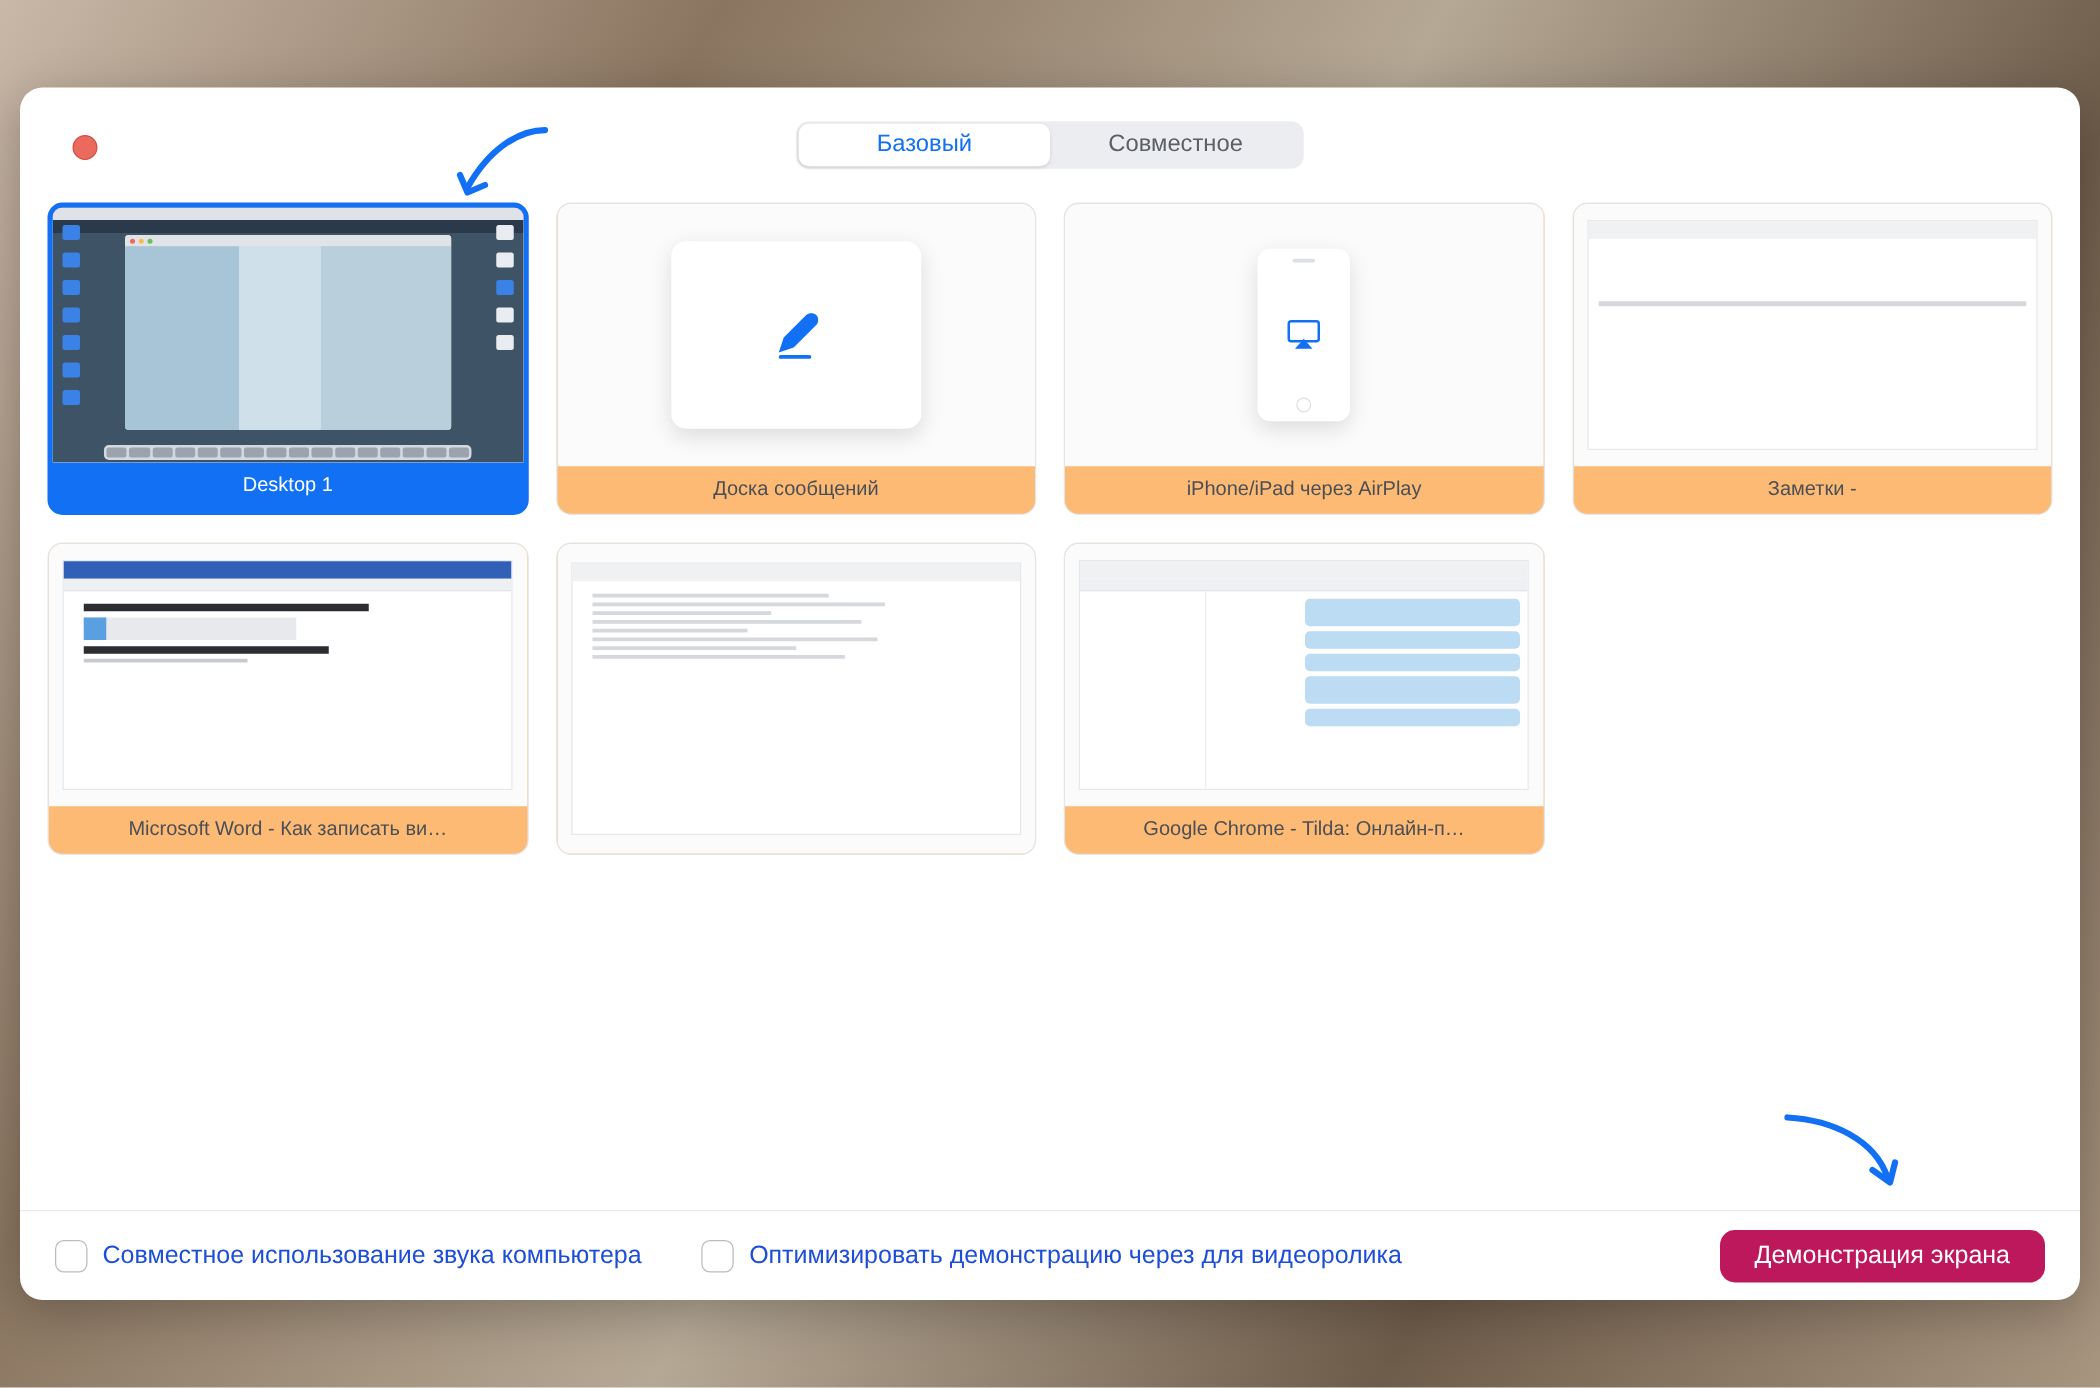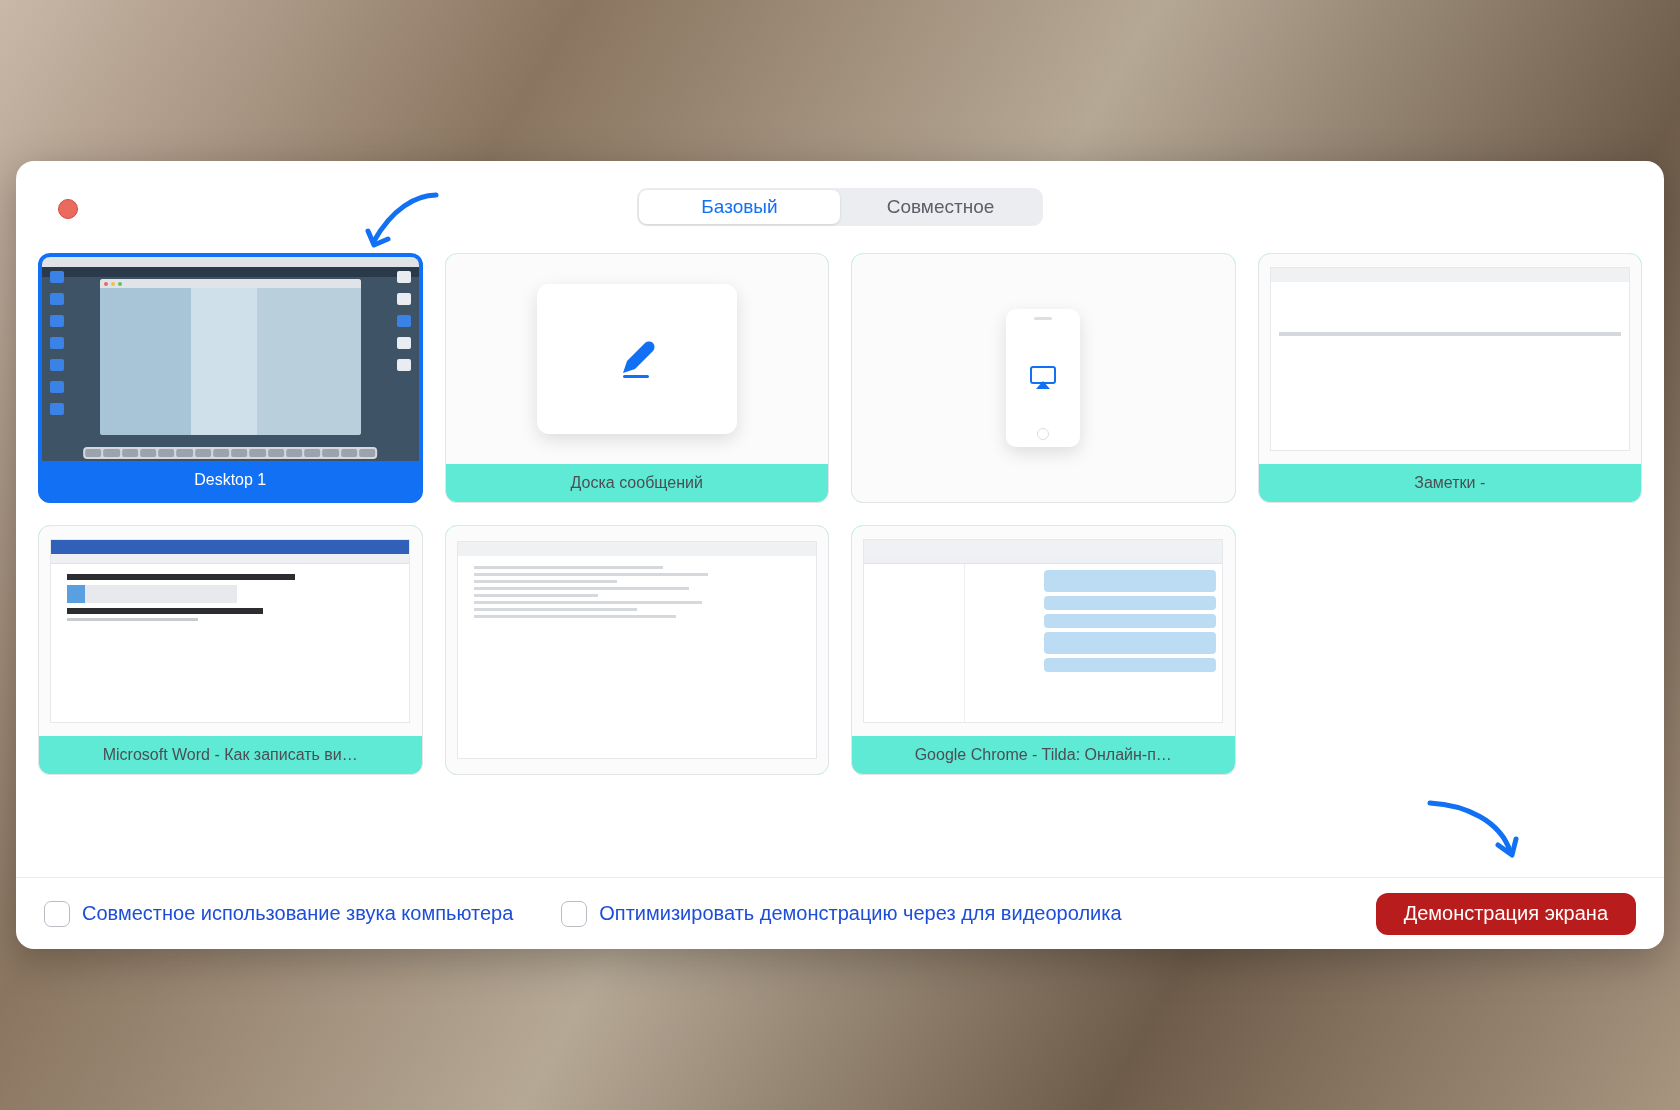--- a/index.html
+++ b/index.html
@@ -3,21 +3,21 @@
 <meta charset="utf-8">
 <style>
   * { box-sizing: border-box; margin: 0; padding: 0; }
   html, body { width: 1680px; height: 1110px; overflow: hidden; }
   body {
     font-family: -apple-system, "Helvetica Neue", Arial, sans-serif;
     background: linear-gradient(120deg, #c9b8a8 0%, #8a7560 25%, #b5a895 50%, #6e5c4a 75%, #a89580 100%);
     display: flex; align-items: center; justify-content: center;
   }
   .sheet {
-    width: 1648px; height: 788px;
+    width: 1648px; height: 970px;
     background: #ffffff;
     border-radius: 18px;
     position: relative;
     box-shadow: 0 10px 40px rgba(0,0,0,.25);
     display: flex; flex-direction: column;
   }
   .close-btn {
     position: absolute; top: 38px; left: 42px;
     width: 20px; height: 20px; border-radius: 50%;
     background: #ea6a5e;
@@ -43,21 +43,21 @@
     position: absolute; bottom: 84px; right: 142px;
   }
 
   .grid {
     position: absolute; top: 92px; left: 22px; right: 22px;
     display: grid; grid-template-columns: repeat(4, 1fr); gap: 22px;
   }
   .tile {
     border: 1px solid #e4e5e8; border-radius: 12px;
     height: 250px; display: flex; flex-direction: column;
-    overflow: hidden; cursor: pointer; background:#5eead4;
+    overflow: hidden; cursor: pointer; background:#fdba74;
   }
   .tile.selected { border: 4px solid #1170f4; background: #1170f4; }
   .tile .preview {
     flex: 1; background: #fbfbfc; display: flex; align-items: center; justify-content: center;
     position: relative; overflow: hidden;
   }
   .tile .label {
     height: 38px; font-size: 16px; color: #4b4f55;
     display: flex; align-items: center; justify-content: center;
     white-space: nowrap; overflow: hidden; text-overflow: ellipsis;
@@ -145,21 +145,21 @@
     padding: 0 28px; gap: 48px;
   }
   .chk { display:flex; align-items:center; gap:12px; cursor:pointer; }
   .chk .box {
     width:26px; height:26px; border:1.5px solid #b9bcc2; border-radius:7px; background:#fff;
   }
   .chk span { font-size:20px; color:#1d4ed8; white-space:nowrap; }
 
   .share-btn {
     margin-left:auto; height:42px; padding:0 28px;
-    background:#b91c1c; color:#fff; border:none; border-radius:12px;
+    background:#be185d; color:#fff; border:none; border-radius:12px;
     font-size:20px; cursor:pointer;
   }
 </style>
 </head>
 <body>
 
 <div class="sheet">
 
   <div class="close-btn"></div>
 
@@ -242,20 +242,21 @@
       <div class="preview">
         <div class="phone">
           <div class="speaker"></div>
           <svg width="30" height="30" viewBox="0 0 30 30">
             <rect x="3" y="4" width="24" height="16" rx="2" fill="none" stroke="#1170f4" stroke-width="2"></rect>
             <path d="M8 26 L15 18 L22 26 Z" fill="#1170f4"></path>
           </svg>
           <div class="home"></div>
         </div>
       </div>
+      <div class="label">iPhone/iPad через AirPlay</div>
     </div>
 
 
     <div class="tile">
       <div class="preview">
         <div class="app-thumb light">
           <div class="titlebar"></div>
           <div class="body" style="padding:2px 8px;">
             <div style="height:4px;background:#d5d8dc;width:100%;margin-top:48px;"></div>
           </div>

